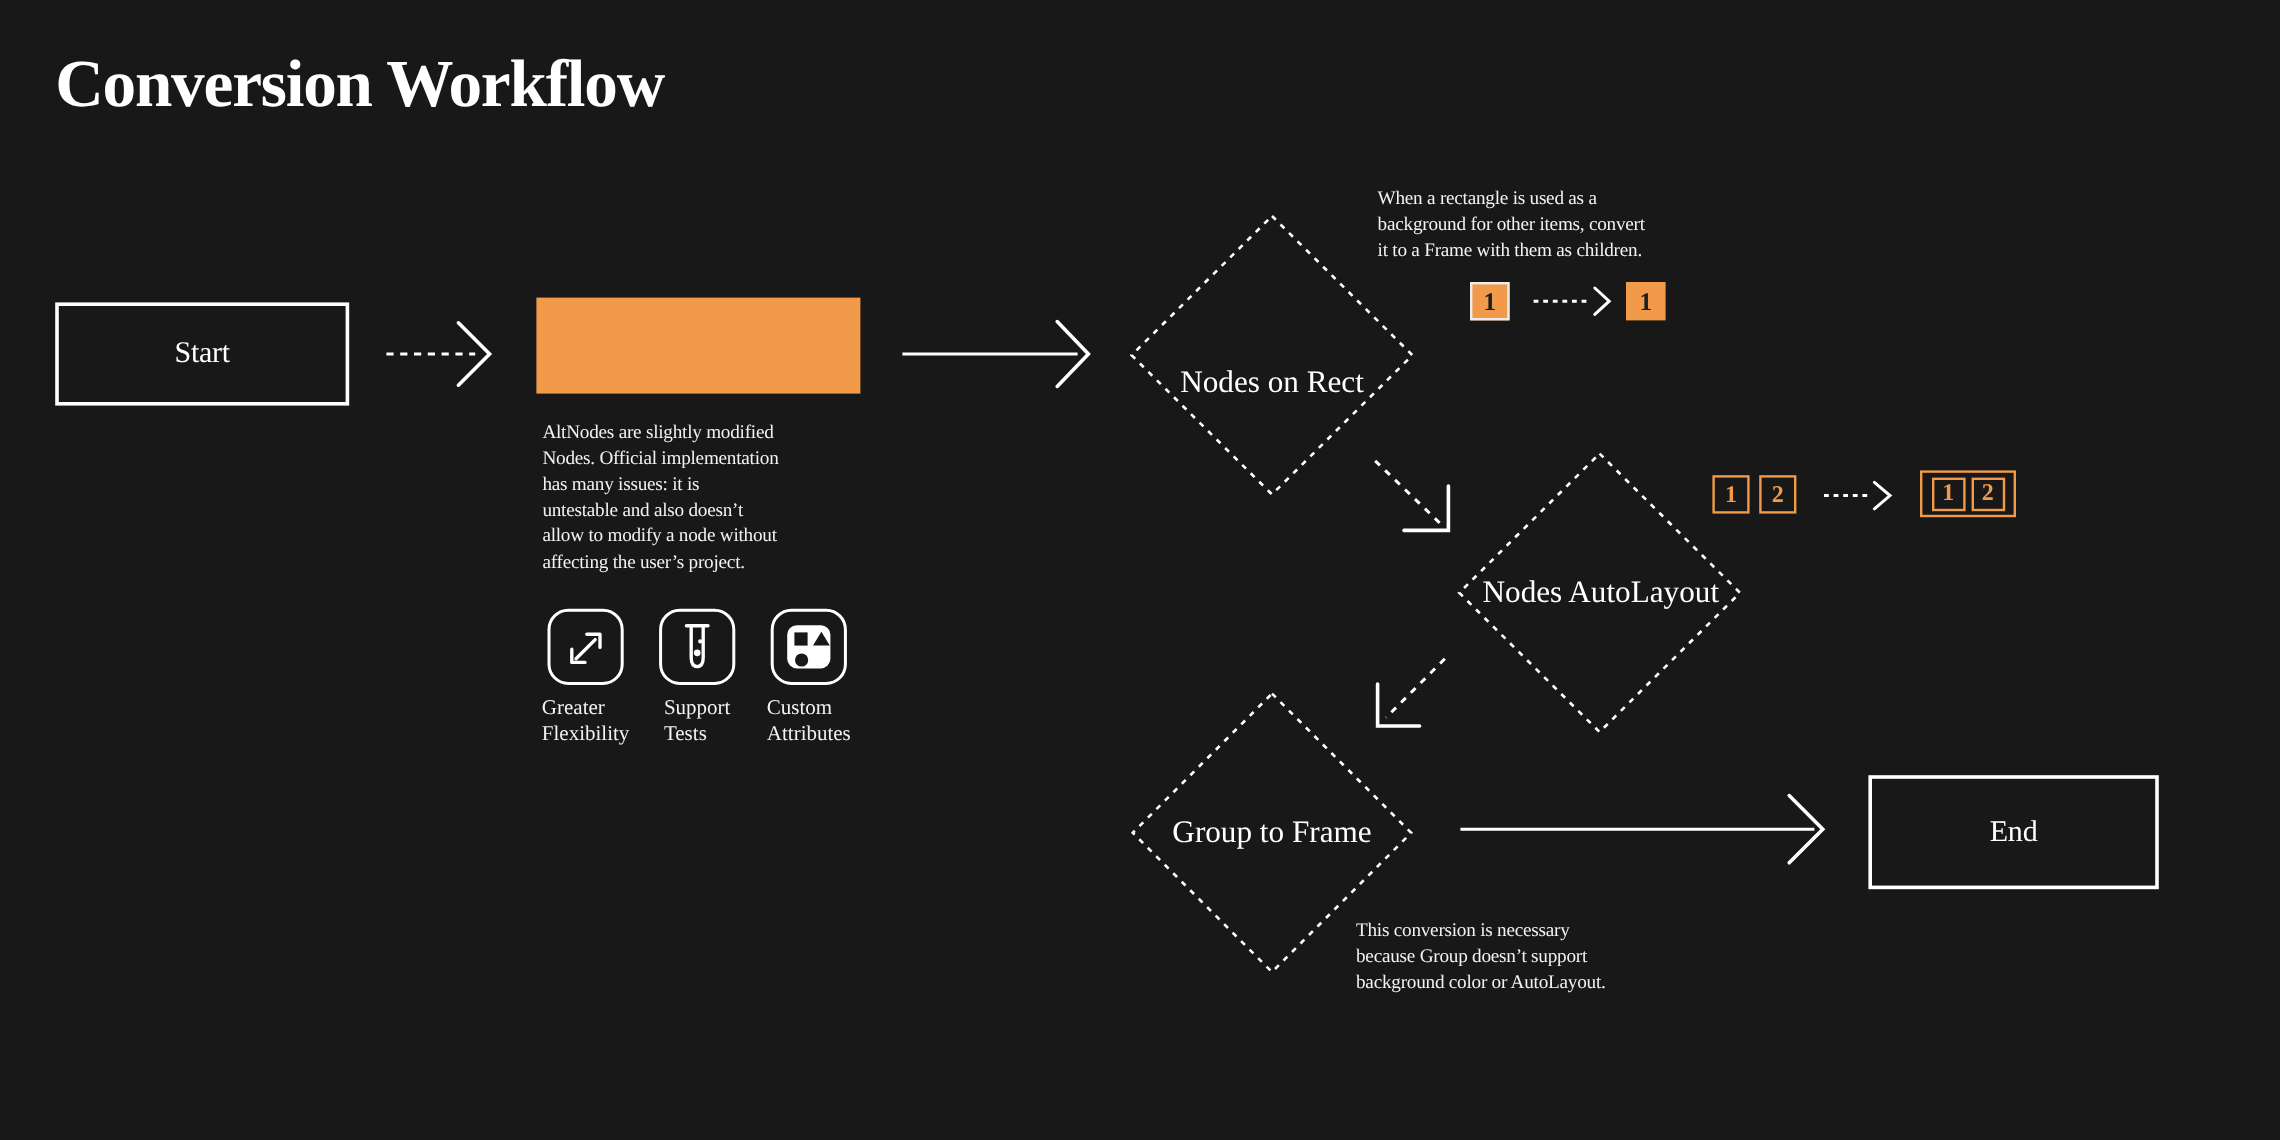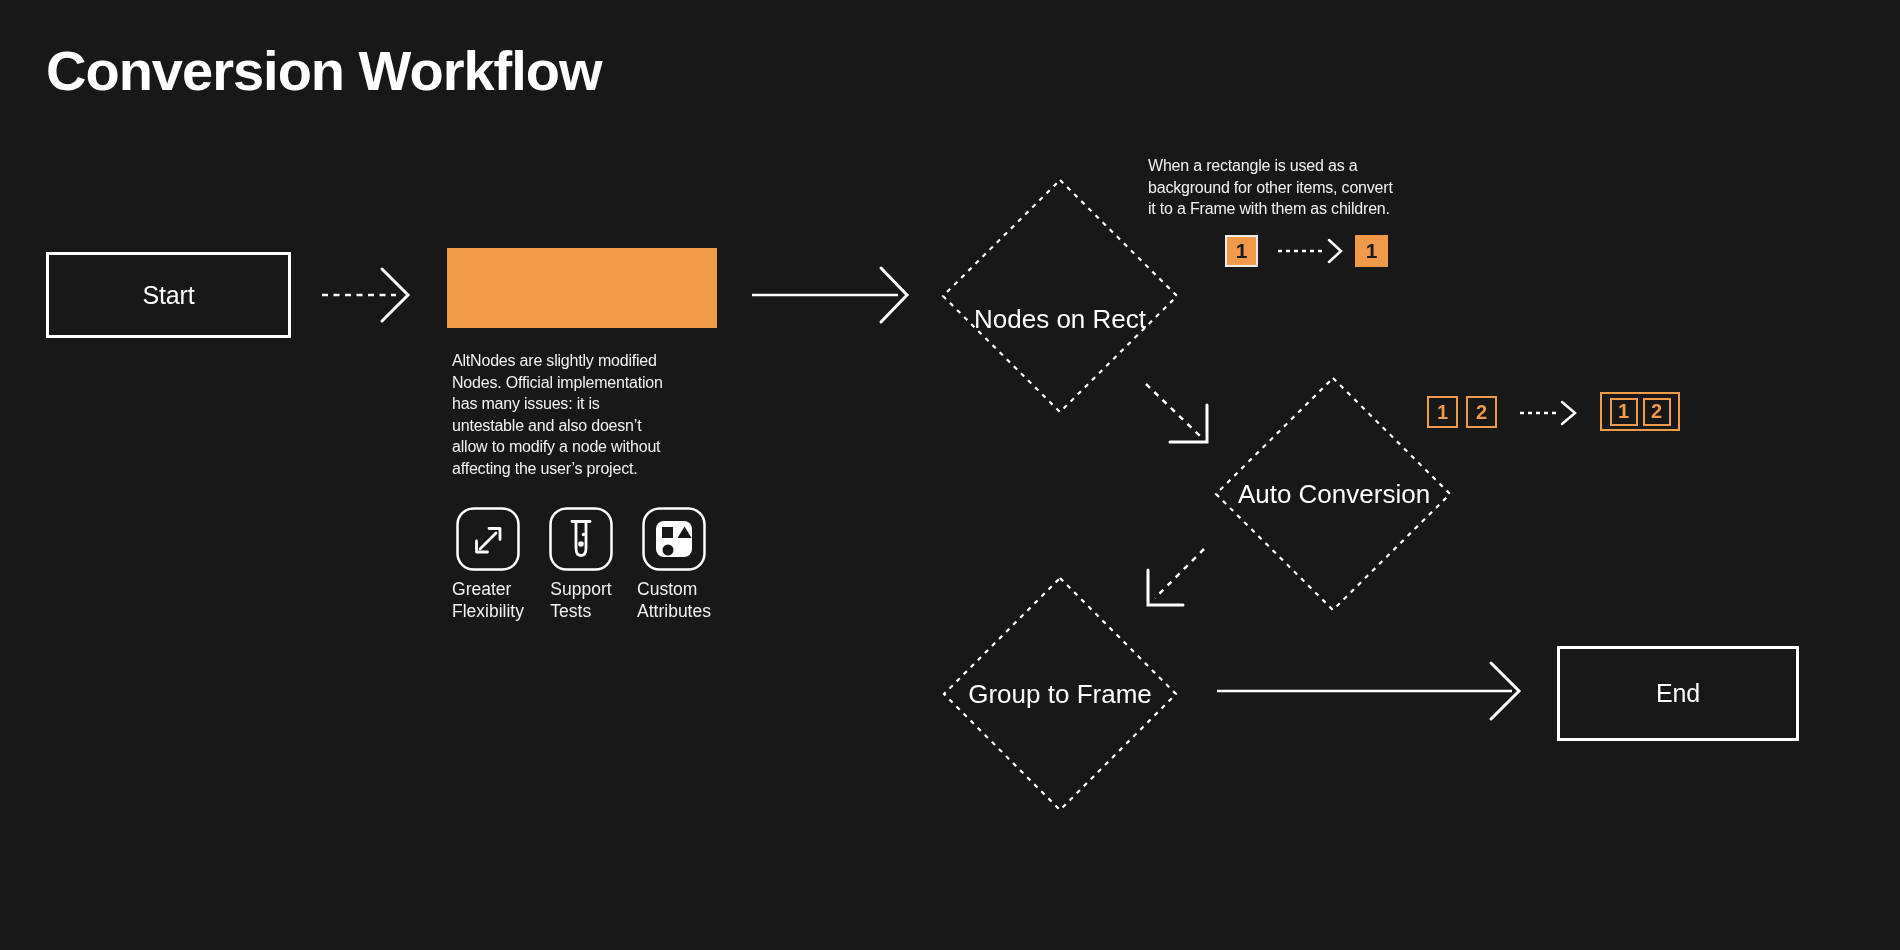--- a/index.html
+++ b/index.html
@@ -1,17 +1,17 @@
 <!DOCTYPE html>
 <html><head>
 <meta charset="utf-8">
 <style>
   html,body{margin:0;padding:0;background:#181818;}
   .canvas{position:relative;width:1900px;height:950px;background:#181818;overflow:hidden;
-          font-family:Liberation Sans, sans-serif;color:#FAFAFA;}
+          font-family:Liberation Serif, serif;color:#FAFAFA;}
   .abs{position:absolute;}
   .page-title{left:46px;top:38px;font-size:56px;font-weight:700;letter-spacing:-1px;color:#FFFFFF;}
   svg.gfx{position:absolute;left:0;top:0;width:1900px;height:950px;}
   .node-label{display:flex;align-items:center;justify-content:center;font-size:25px;letter-spacing:-0.2px;}
   .start-label{left:47px;top:253px;width:243px;height:84px;color:#FFFFFF;}
   .convert-label{left:447px;top:248px;width:270px;height:80px;color:#1E1E1E;font-weight:500;}
   .end-label{left:1558px;top:647px;width:240px;height:93px;color:#FFFFFF;}
   .diamond-label{transform:translate(-50%,-50%);white-space:nowrap;font-size:26px;color:#FFFFFF;}
   .para{font-size:16px;line-height:21.5px;letter-spacing:-0.2px;white-space:pre-line;color:#F2F2F2;}
   .altnodes-desc{left:452px;top:350px;width:340px;}
@@ -109,32 +109,35 @@
       <polygon points="684.5,526.5 691.5,538 677.5,538" fill="#181818"></polygon>
       <circle cx="668" cy="550" r="5.5" fill="#181818"></circle>
     </g>
   </svg>
 
   <div class="abs page-title">Conversion Workflow</div>
 
   <div class="abs node-label start-label">Start</div>
   <div class="abs node-label end-label">End</div>
   <div class="abs diamond-label" style="left:1060px;top:296px;margin-top:23px;">Nodes on Rect</div>
-  <div class="abs diamond-label" style="left:1334px;top:494px;">Auto Conversion</div>
+  <div class="abs diamond-label" style="left:1334px;top:494px;">Nodes AutoLayout</div>
   <div class="abs diamond-label" style="left:1060px;top:694px;">Group to Frame</div>
 
   <div class="abs para altnodes-desc">AltNodes are slightly modified
 Nodes. Official implementation
 has many issues: it is
 untestable and also doesn’t
 allow to modify a node without
 affecting the user’s project.</div>
   <div class="abs para ann-rect">When a rectangle is used as a
 background for other items, convert
 it to a Frame with them as children.</div>
+  <div class="abs para ann-group">This conversion is necessary
+because Group doesn’t support
+background color or AutoLayout.</div>
 
   <div class="abs feature-label" style="left:488px;">Greater
 Flexibility</div>
   <div class="abs feature-label" style="left:581px;">Support
 Tests</div>
   <div class="abs feature-label" style="left:674px;">Custom
 Attributes</div>
 
   <div class="abs mini-box mini-filled-bordered mb-r1a">1</div>
   <div class="abs mini-box mini-filled mb-r1b">1</div>

